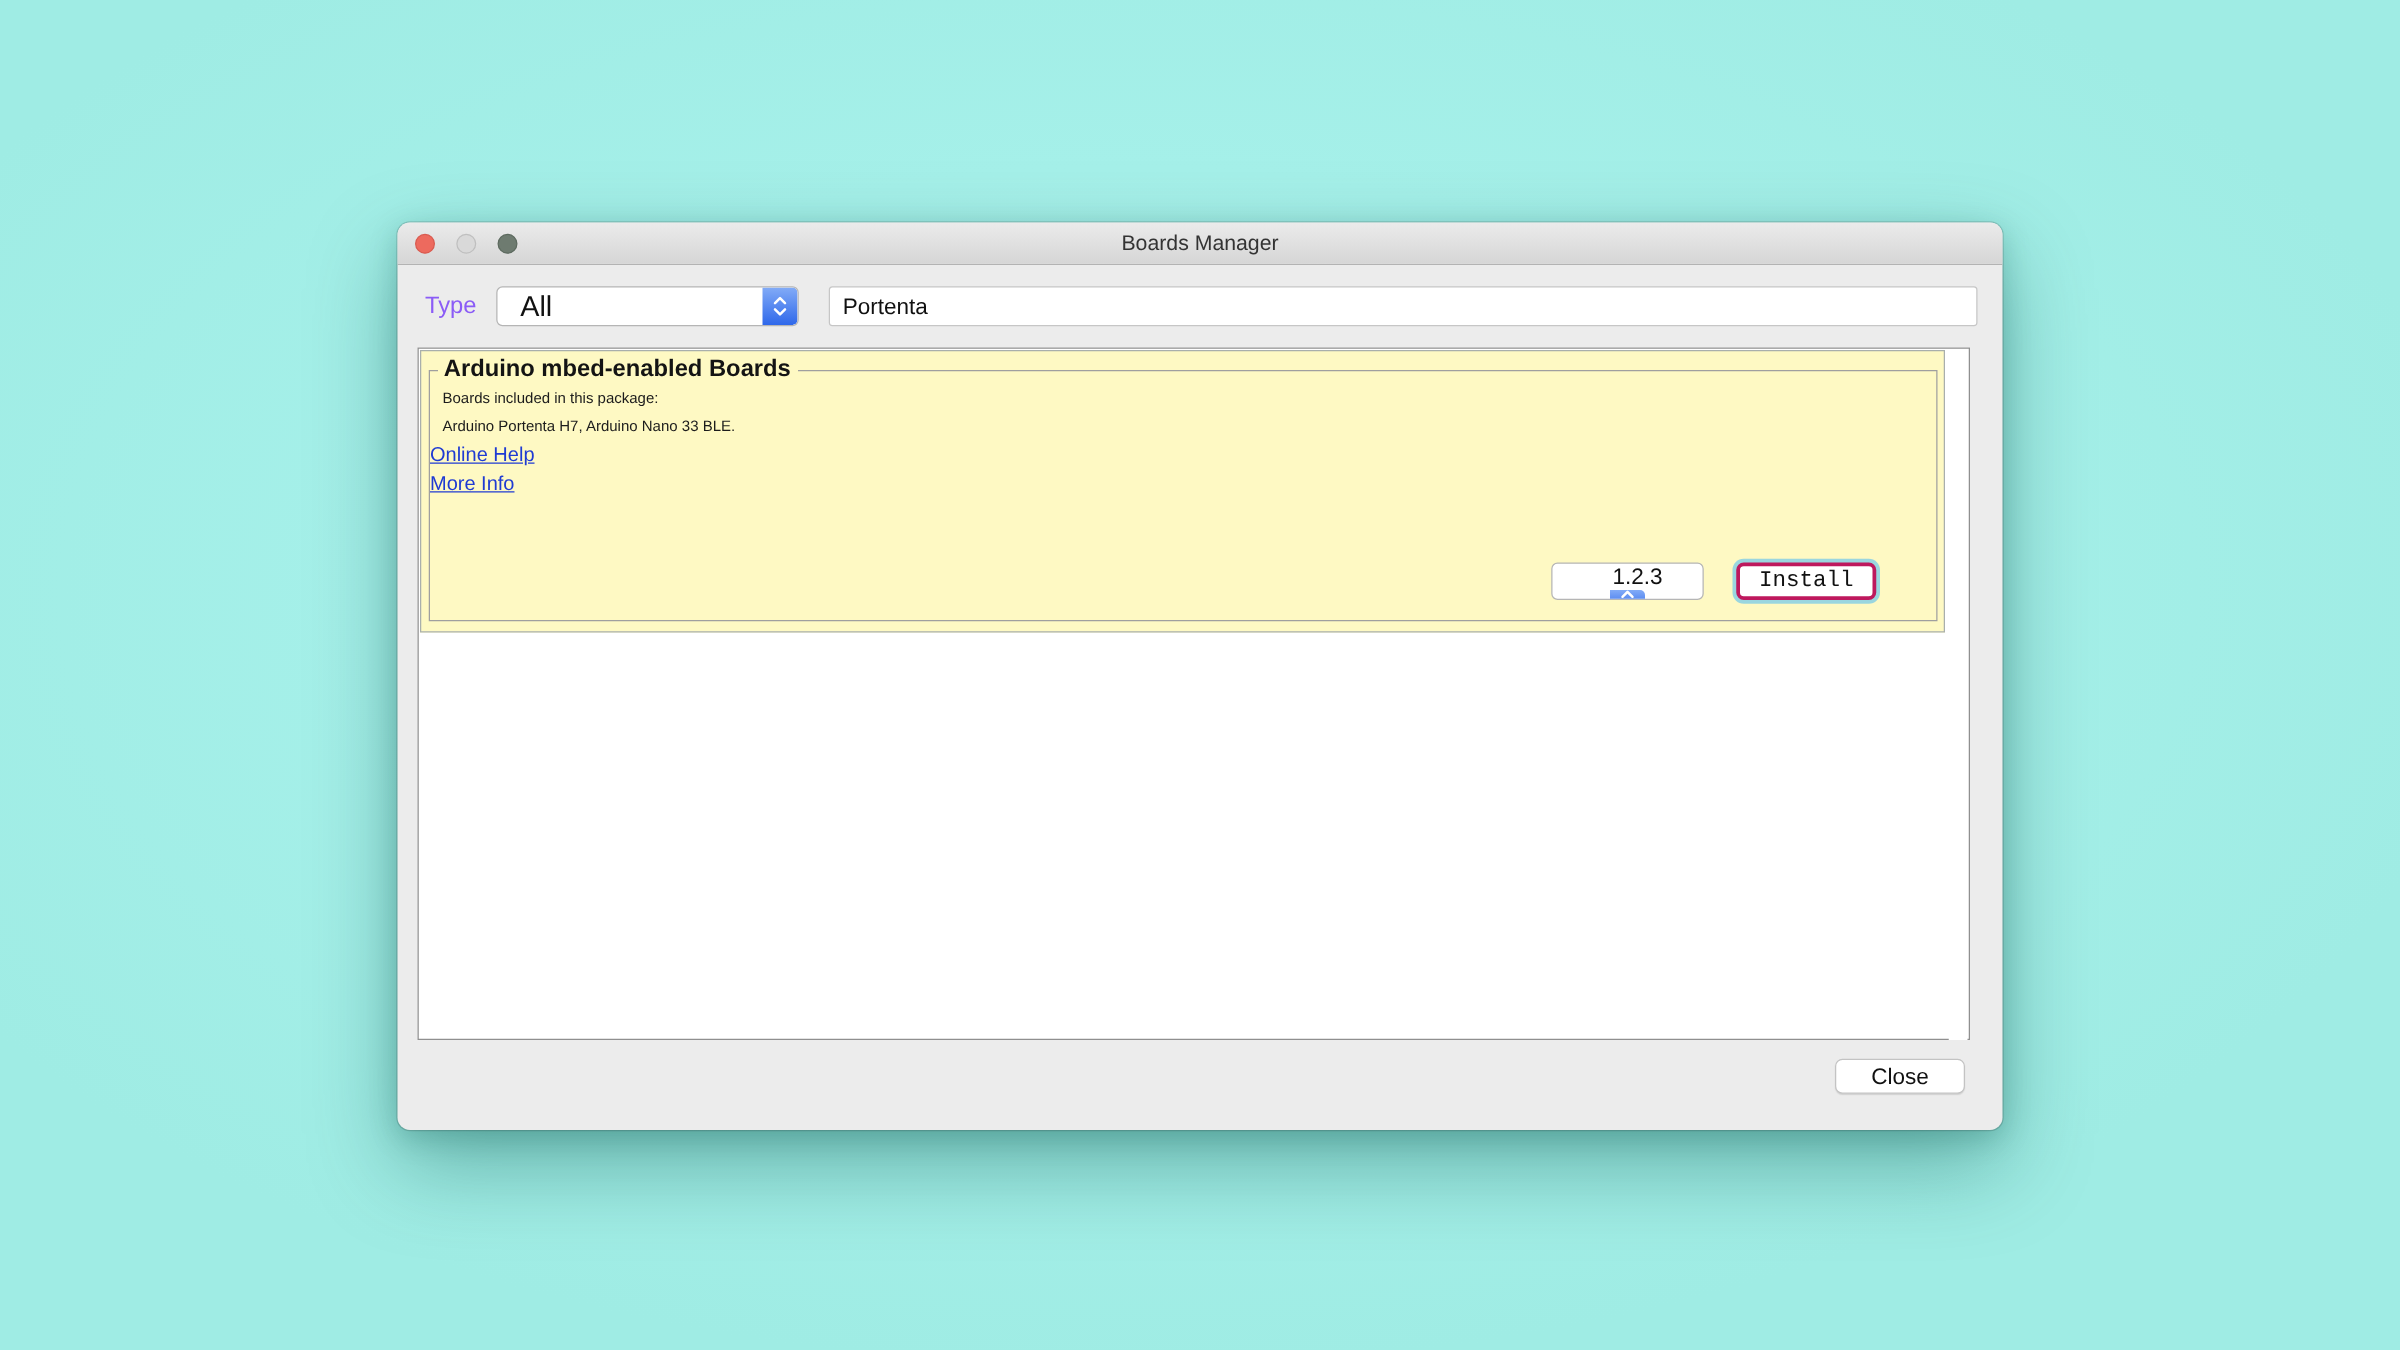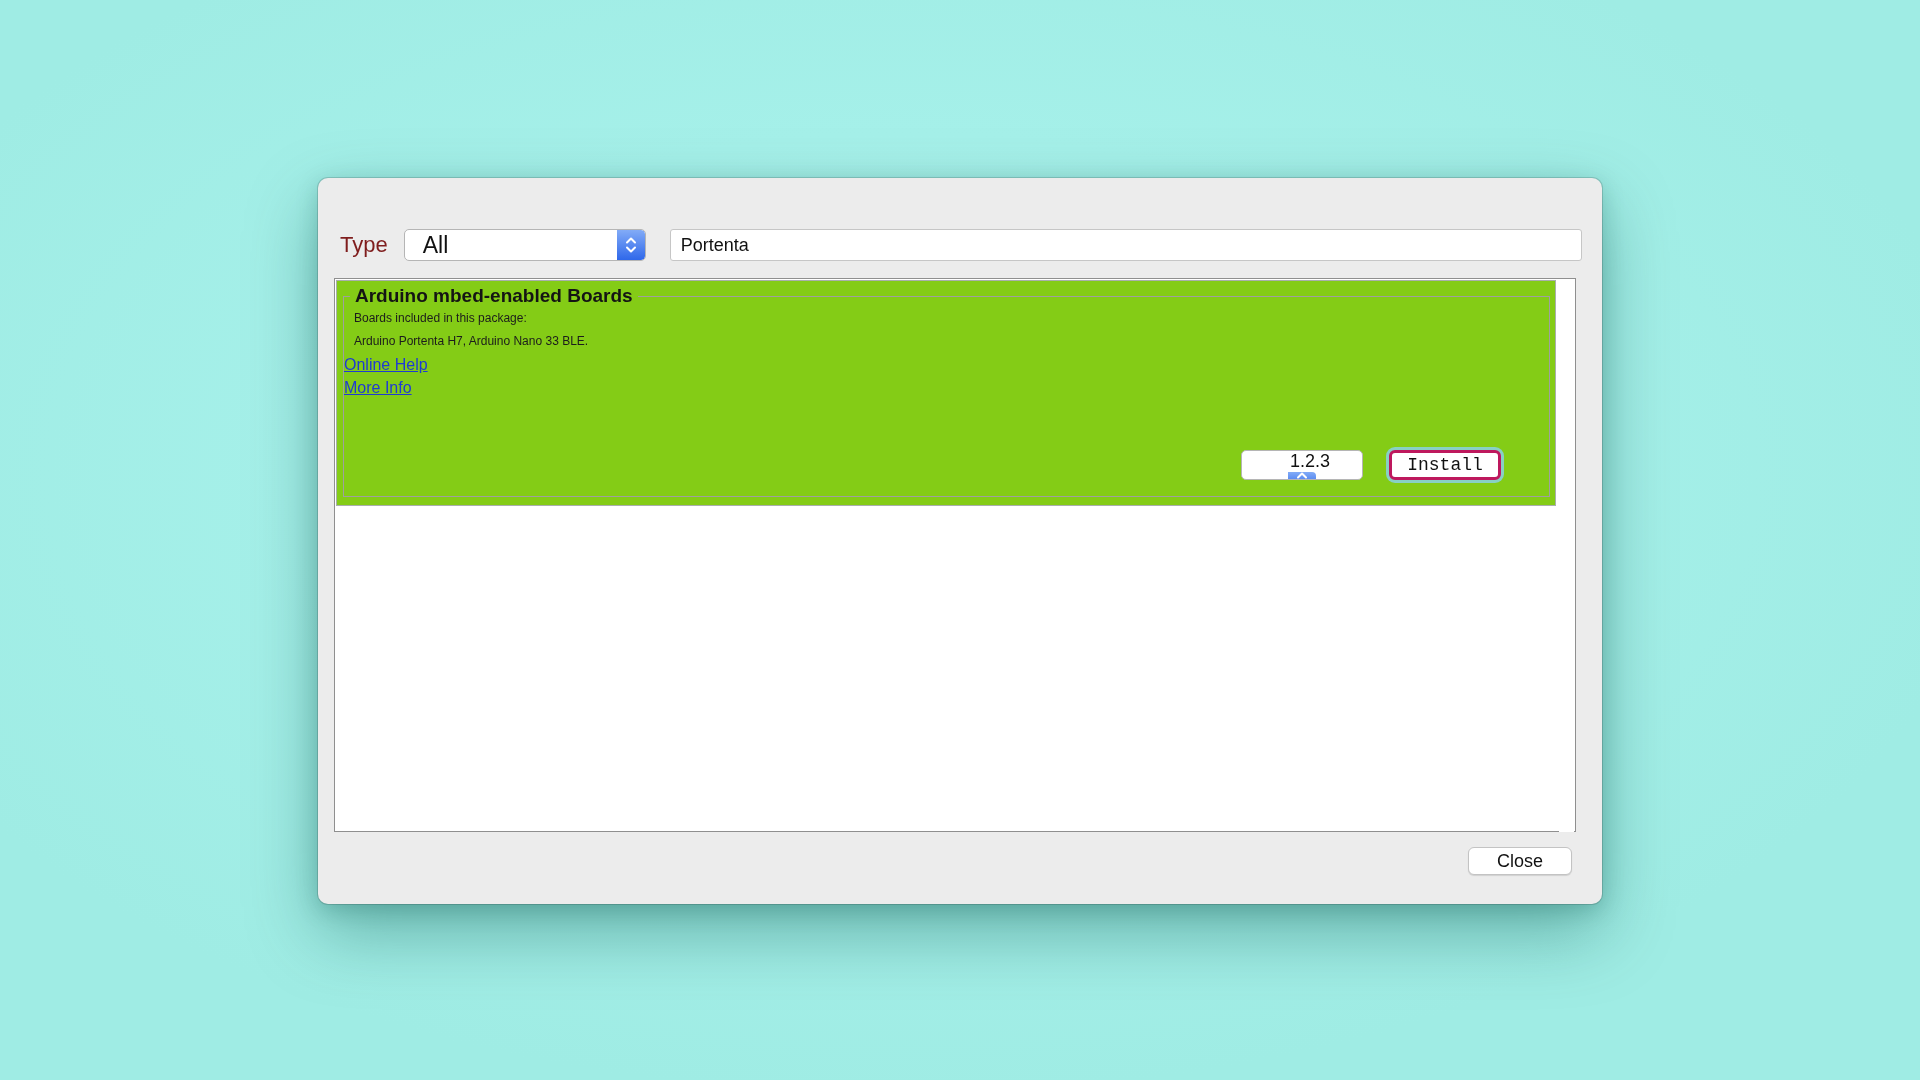--- a/index.html
+++ b/index.html
@@ -32,21 +32,21 @@
   .light { width:16px; height:16px; border-radius:50%; display:inline-block; }
   .light.red  { background:#ed6a5e; border:1px solid #d95b50; }
   .light.gray { background:#d9d9d9; border:1px solid #bfbfbf; }
   .light.dark { background:#6e7b70; border:1px solid #5d6a5f; }
 
   
   .toolbar {
     position:absolute; top:34px; left:0; right:0; height:66px;
     display:flex; align-items:center; padding:0 20px 0 22px;
   }
-  .type-label { font-size:22px; color:#7f1d1d; margin-right:16px; }
+  .type-label { font-size:19px; color:#8b5cf6; margin-right:16px; }
   .combo {
     height:32px; background:#fff; border:1px solid #b5b5b5; border-radius:5px;
     display:flex; align-items:center; position:relative; overflow:hidden; cursor:default;
   }
   .type-combo { width:242px; }
   .combo-value { flex:1; font-size:23px; padding-left:18px; color:#111; }
   .stepper {
     width:28px; height:100%;
     background:linear-gradient(#82abf7,#2f68ea);
     display:flex; flex-direction:column; align-items:center; justify-content:center;
@@ -62,21 +62,21 @@
 
   
   .list {
     position:absolute; top:100px; left:16px; width:1242px; height:554px;
     background:#fff; border:1px solid #8f8f8f;
   }
   .scroll-track { position:absolute; top:1px; right:1px; width:15px; height:552px; background:#fff; }
 
   .row {
     position:absolute; top:1px; left:1px; width:1220px; height:226px;
-    background:#84cc16; border:1px solid #a9afac;
+    background:#fef9c3; border:1px solid #a9afac;
     padding:4px 5px 8px 6px;
   }
   .row fieldset {
     width:100%; height:100%; border:1px solid #9f9f9f; position:relative;
   }
   .row legend {
     margin-left:6px; padding:0 5px; font-size:19px; font-weight:bold; color:#141414;
   }
   .by-line { margin:8px 0 4px 10px; font-size:16px; color:#1c1c1c; }
   .by-line b { font-weight:bold; }
@@ -104,20 +104,28 @@
     background:#fff; border:1px solid #c3c3c3; border-radius:6px;
     font-family:"Liberation Sans","DejaVu Sans",sans-serif; font-size:18px; color:#111;
     box-shadow:0 1px 1px rgba(0,0,0,0.12); cursor:pointer;
   }
 </style>
 </head>
 <body>
 
 <div class="window">
 
+  <div class="titlebar">
+    <div class="lights">
+      <span class="light red"></span>
+      <span class="light gray"></span>
+      <span class="light dark"></span>
+    </div>
+    <div class="title">Boards Manager</div>
+  </div>
 
   <div class="toolbar">
     <span class="type-label">Type</span>
     <div class="combo type-combo">
       <span class="combo-value">All</span>
       <span class="stepper">
         <svg width="12" height="7" viewBox="0 0 12 7">
             <path d="M2 5.5 L6 1.5 L10 5.5" stroke="#fff" stroke-width="2" fill="none" stroke-linecap="round" stroke-linejoin="round"></path>
           </svg>
         <svg width="12" height="7" viewBox="0 0 12 7">

